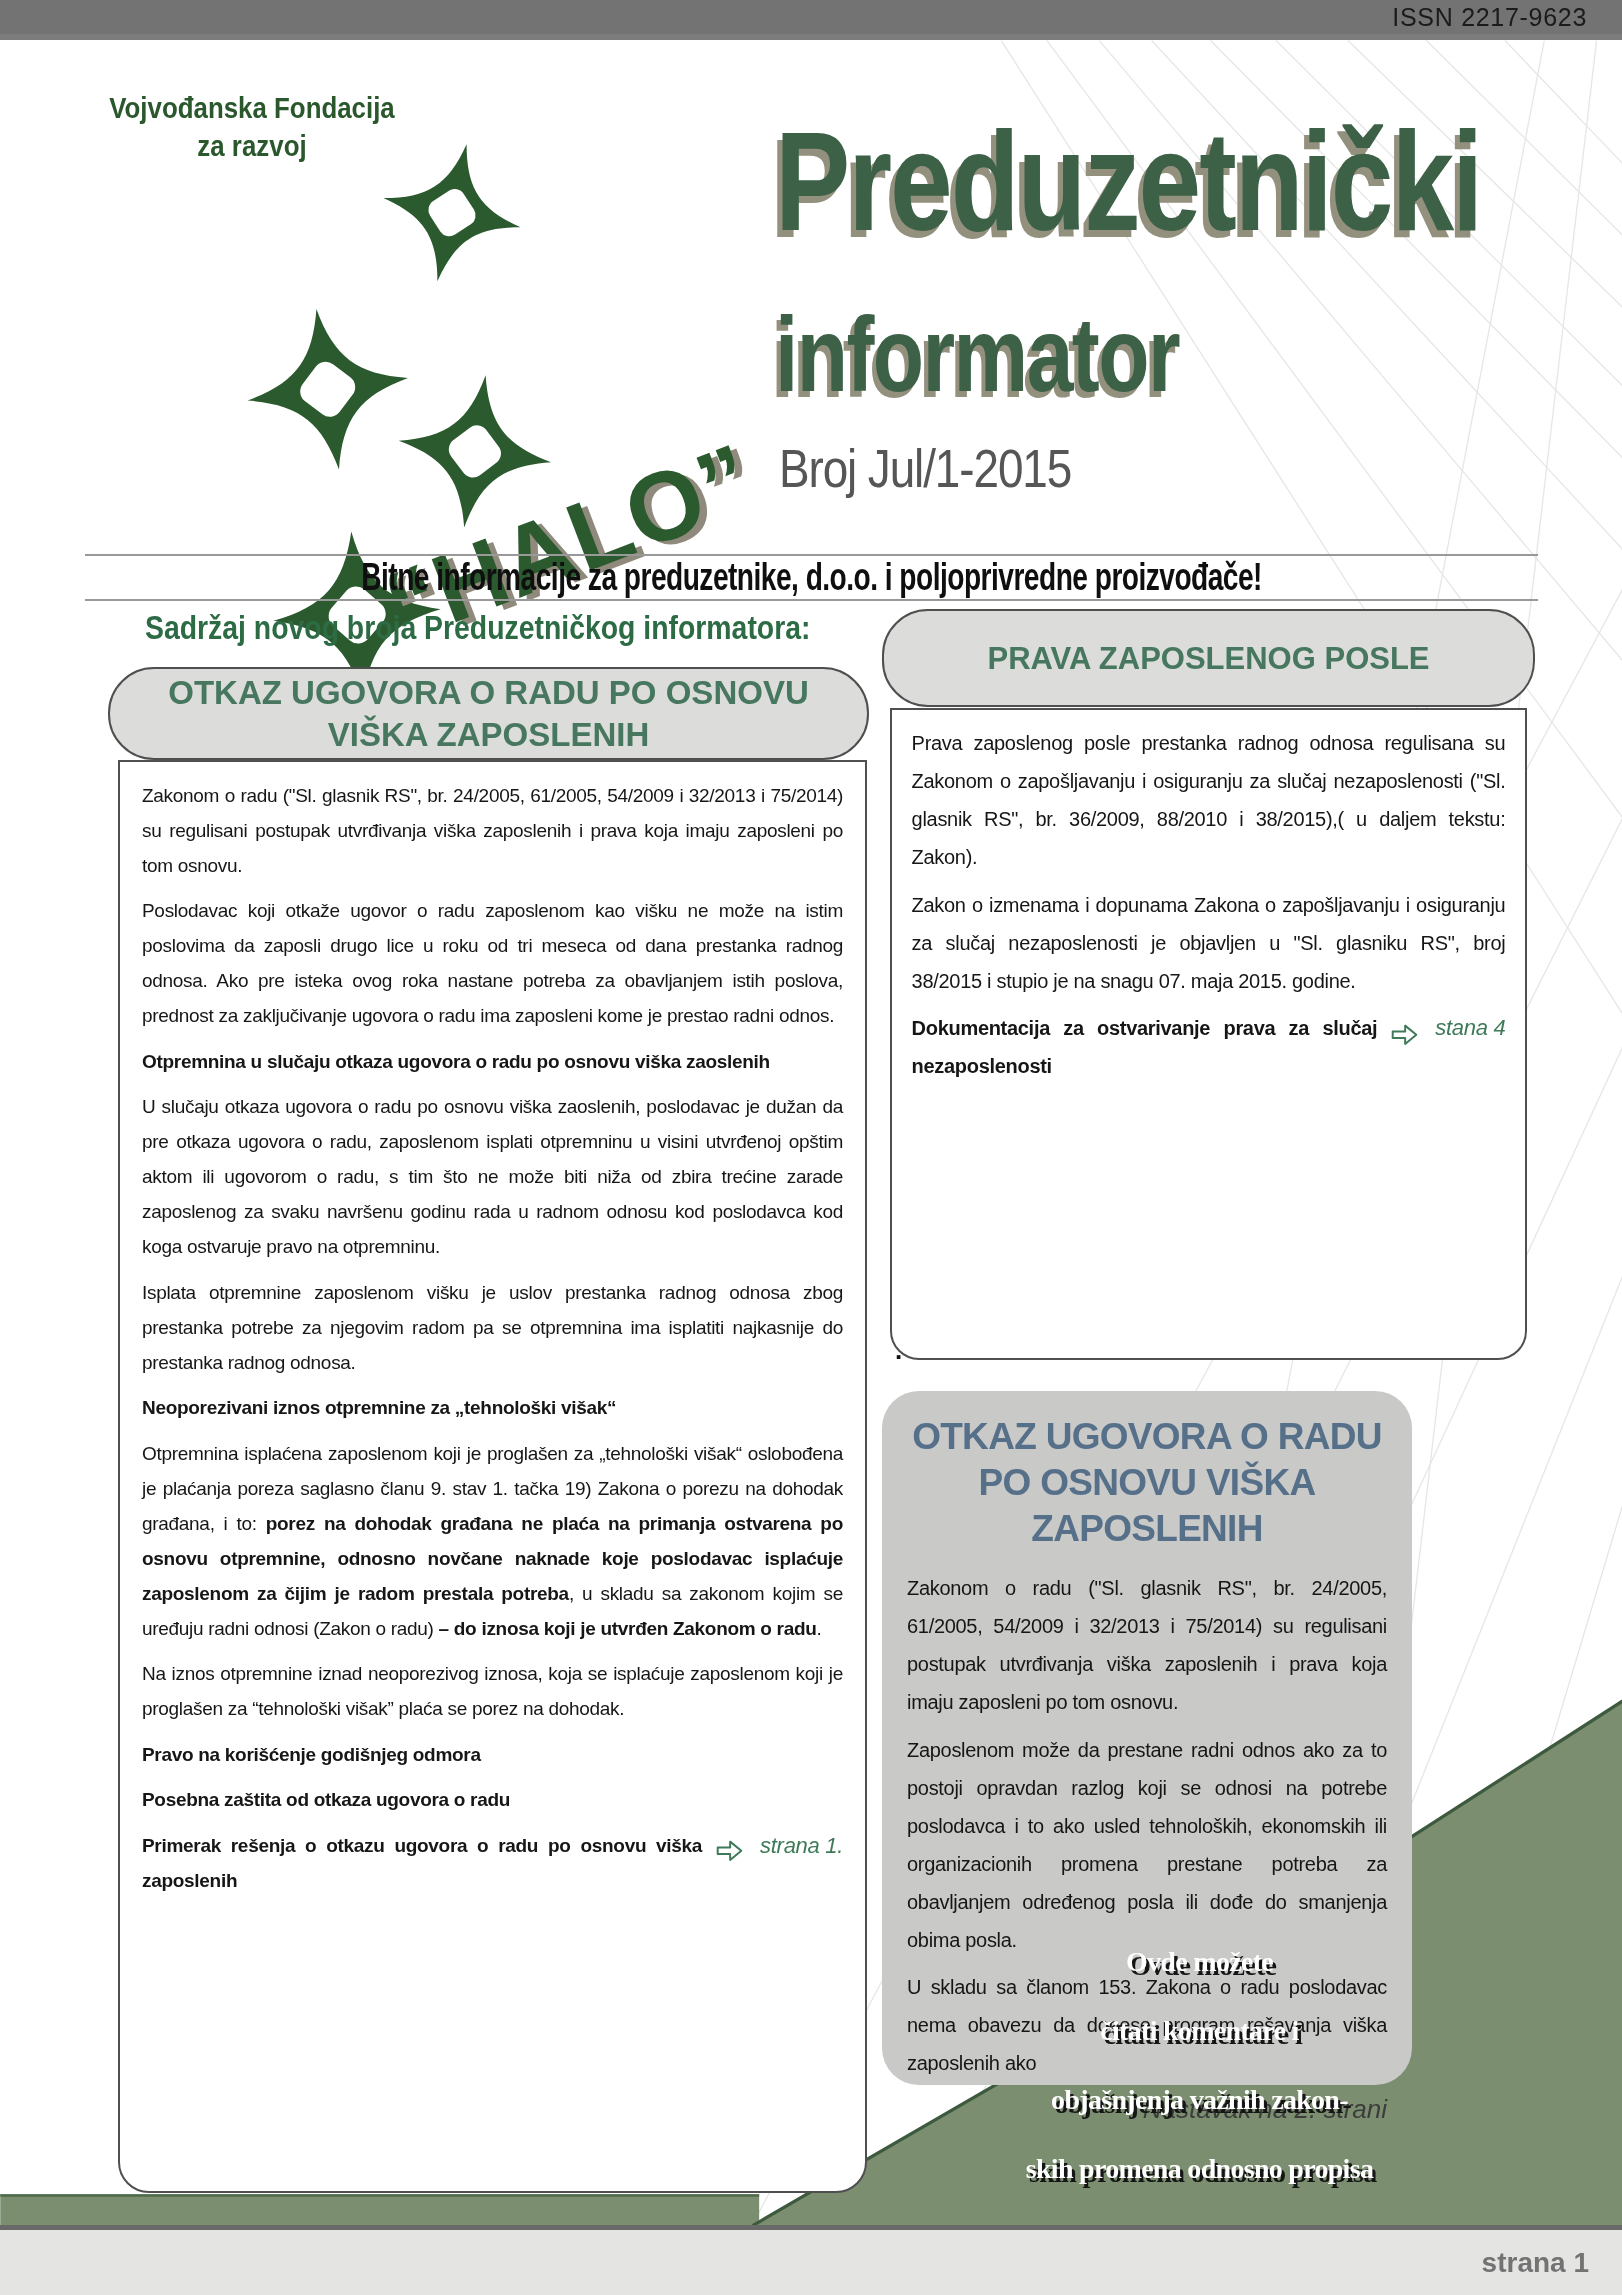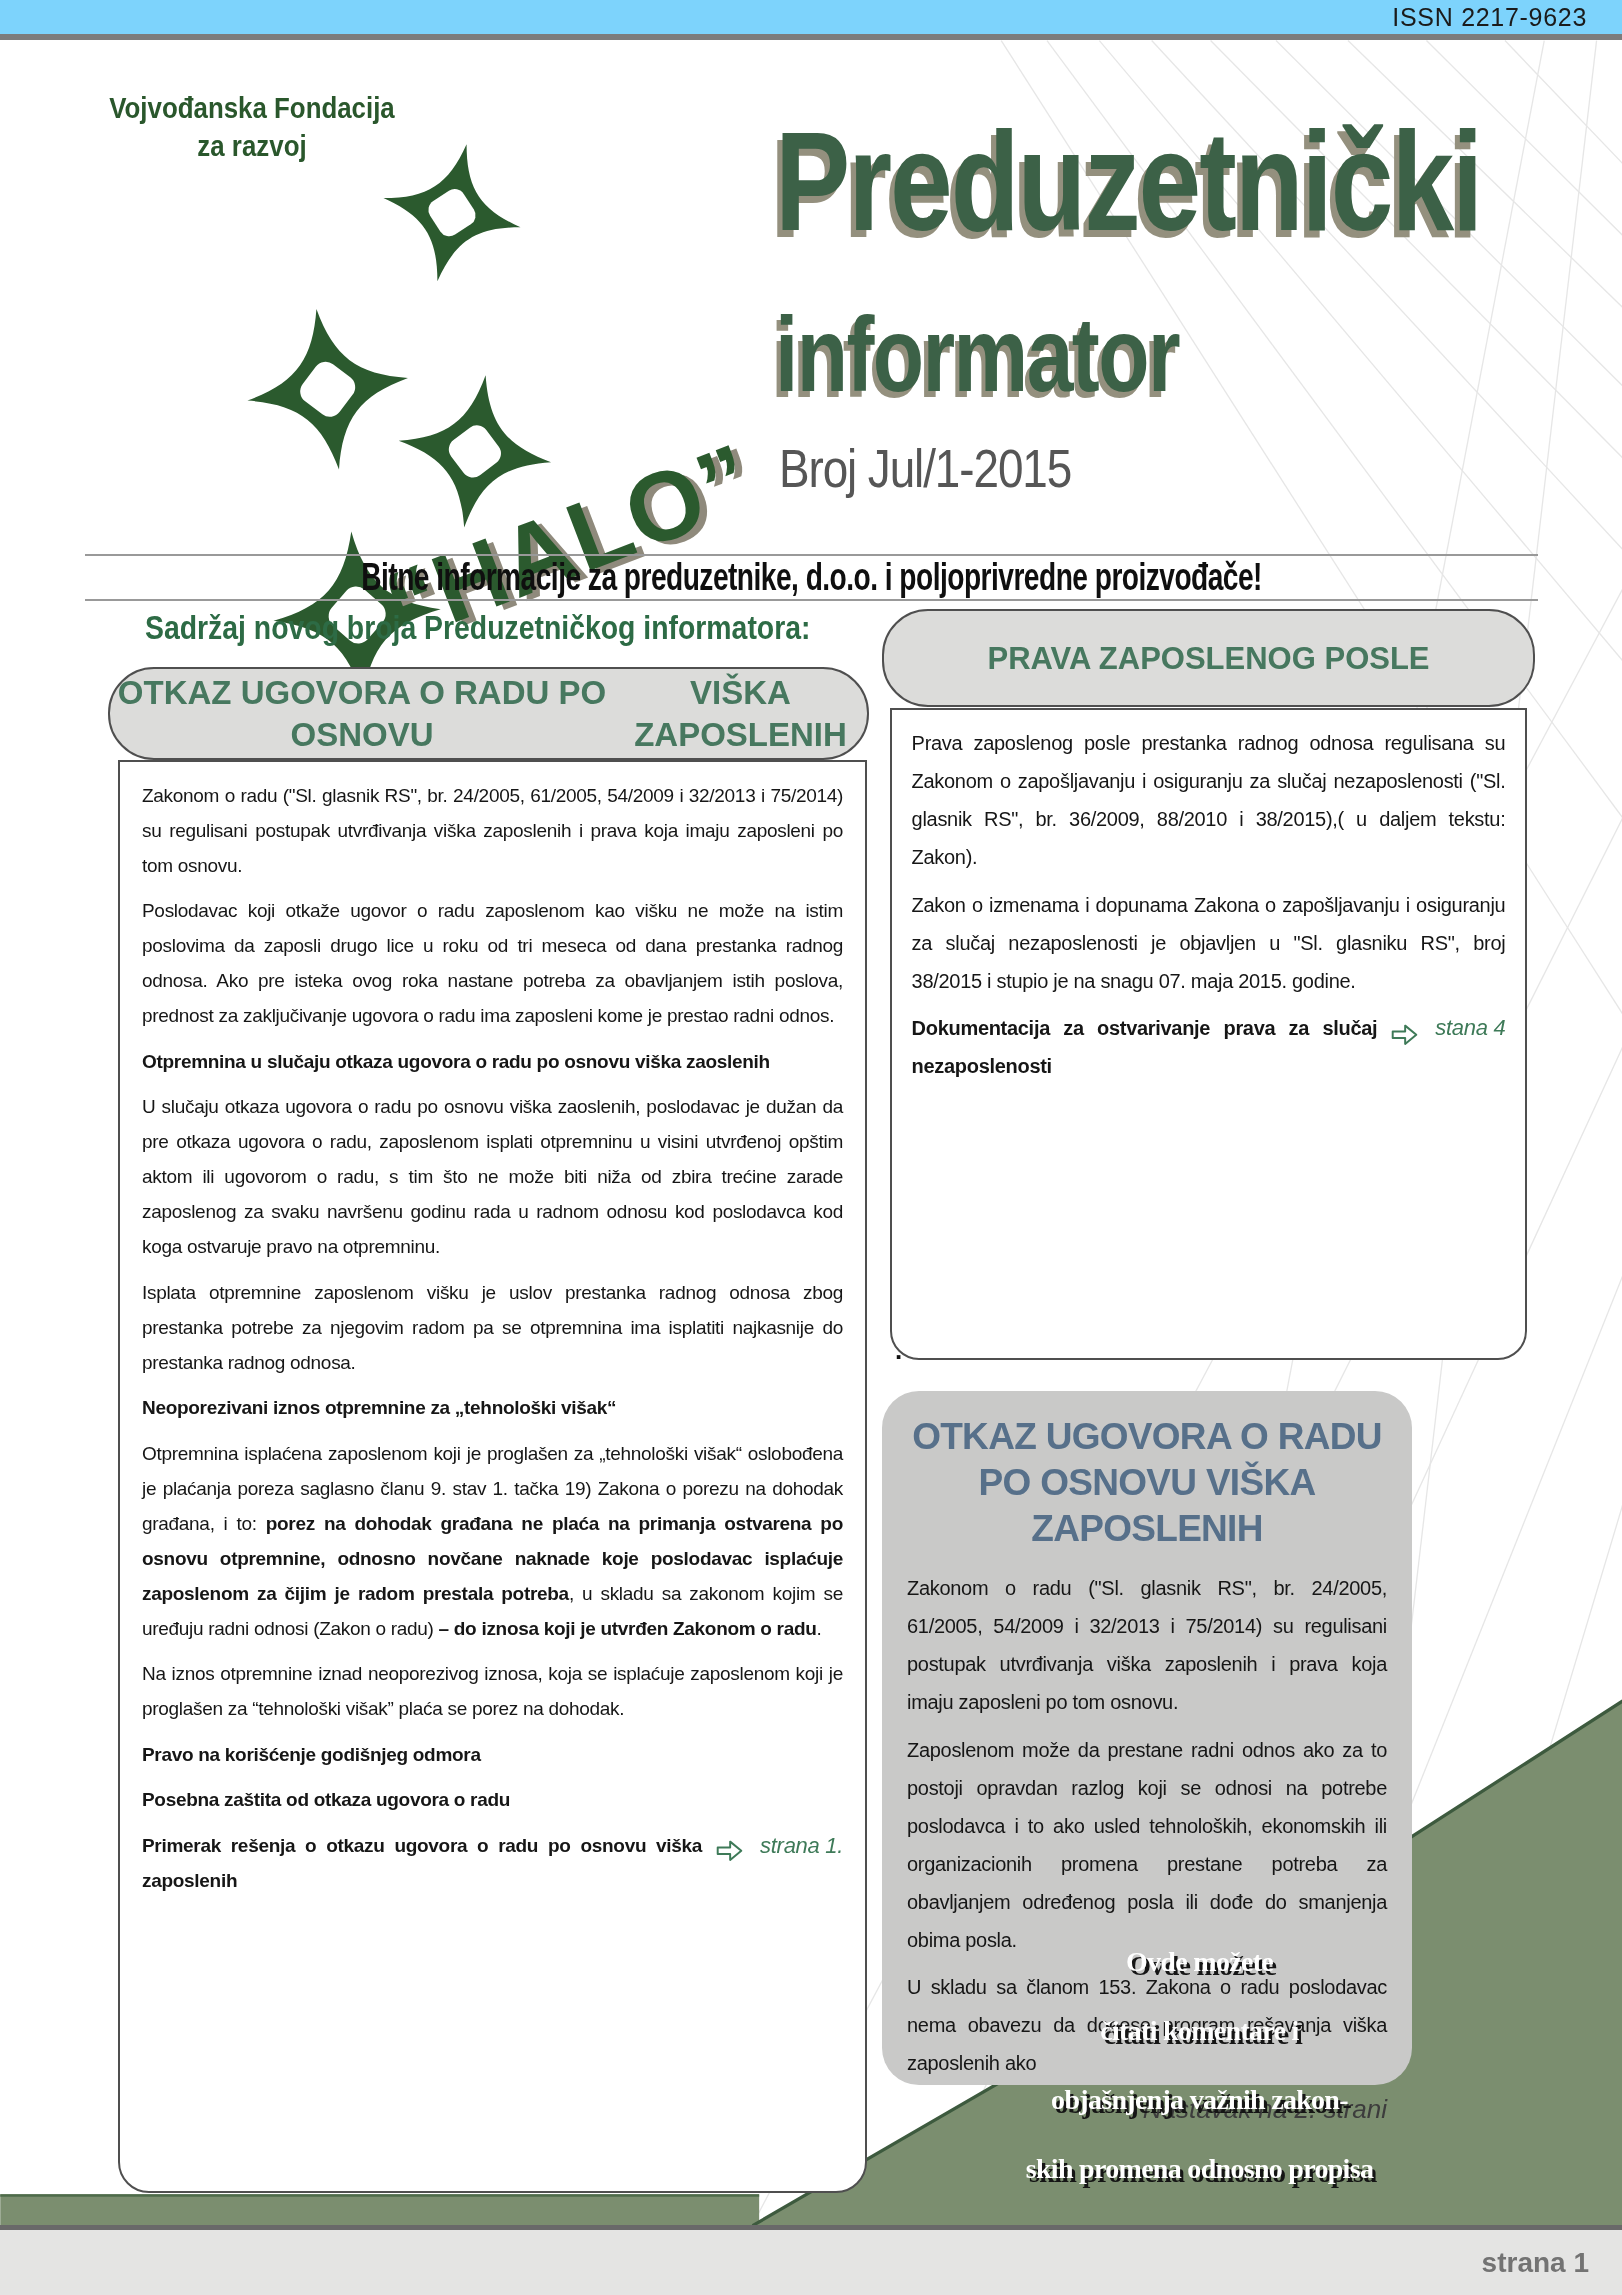--- a/index.html
+++ b/index.html
@@ -1,21 +1,21 @@
 <!DOCTYPE html>
 <html style="font-size:10.5px"><head>
 <meta charset="utf-8">
 <style>
   html,body{margin:0;padding:0;}
   body{width:1623px;height:2295px;position:relative;background:#ffffff;overflow:hidden;
        font-family:"Liberation Sans", sans-serif;}
   .abs{position:absolute;}
 
   
-  .topbar{left:0;top:0;width:1623px;height:34px;background:#7dd3fc;border-bottom:6.5px solid #7c7c7c;z-index:4;}
+  .topbar{left:0;top:0;width:1623px;height:34px;background:#737373;border-bottom:6.5px solid #7c7c7c;z-index:4;}
   .issn{position:absolute;right:36px;top:0;line-height:34px;font-size:25px;color:#1b1b1b;letter-spacing:0.7px;}
 
   
   #bglines{left:0;top:0;z-index:0;}
   #greenshape{left:0;top:0;z-index:1;}
 
   
   .org{left:69px;top:89px;width:366px;text-align:center;font-weight:bold;font-size:29.4px;
        line-height:38px;color:#2a572c;transform:scaleX(.88);transform-origin:center top;z-index:2;}
   .halo{left:411px;top:551px;font-weight:bold;font-size:98px;color:#2b5a2e;
@@ -35,21 +35,21 @@
   
   .rule{left:85px;width:1453px;height:2px;background:#999;z-index:2;}
   .headline{left:85px;top:556px;width:1453px;text-align:center;z-index:2;}
   .headline span{display:inline-block;font-weight:bold;font-size:38px;color:#0f0f0f;
         letter-spacing:-0.7px;transform:scaleX(.74);transform-origin:center;white-space:nowrap;}
   .toc{left:145px;top:609px;font-weight:bold;font-size:33px;color:#2d6b45;
         transform:scaleX(.86);transform-origin:left top;white-space:nowrap;z-index:2;}
 
   
   .headbox{background:#dcdcda;border:2px solid #4f4f4f;border-radius:46px;z-index:2;
-        display:flex;justify-content:center;align-items:center;box-sizing:border-box;}
+        display:flex;flex-direction:column;justify-content:center;align-items:center;box-sizing:border-box;}
   .headbox .ht{font-weight:bold;color:#47785f;text-align:center;}
   .bodybox{background:#fff;border:2px solid #4f4f4f;z-index:2;box-sizing:border-box;}
   .left-head{left:108px;top:667px;width:761px;height:93px;}
   .left-head .ht{font-size:33px;line-height:42px;}
   .left-body{left:118px;top:760px;width:749px;height:1433px;border-radius:0 0 31px 31px;
         padding:15.7px 22px;}
   .right-head1{left:882px;top:609px;width:653px;height:98px;}
   .right-head1 .ht{font-size:31px;line-height:41px;}
   .right-body1{left:890px;top:708px;width:637px;height:652px;border-radius:0 0 29px 29px;
         padding:14.4px 19.6px;}

